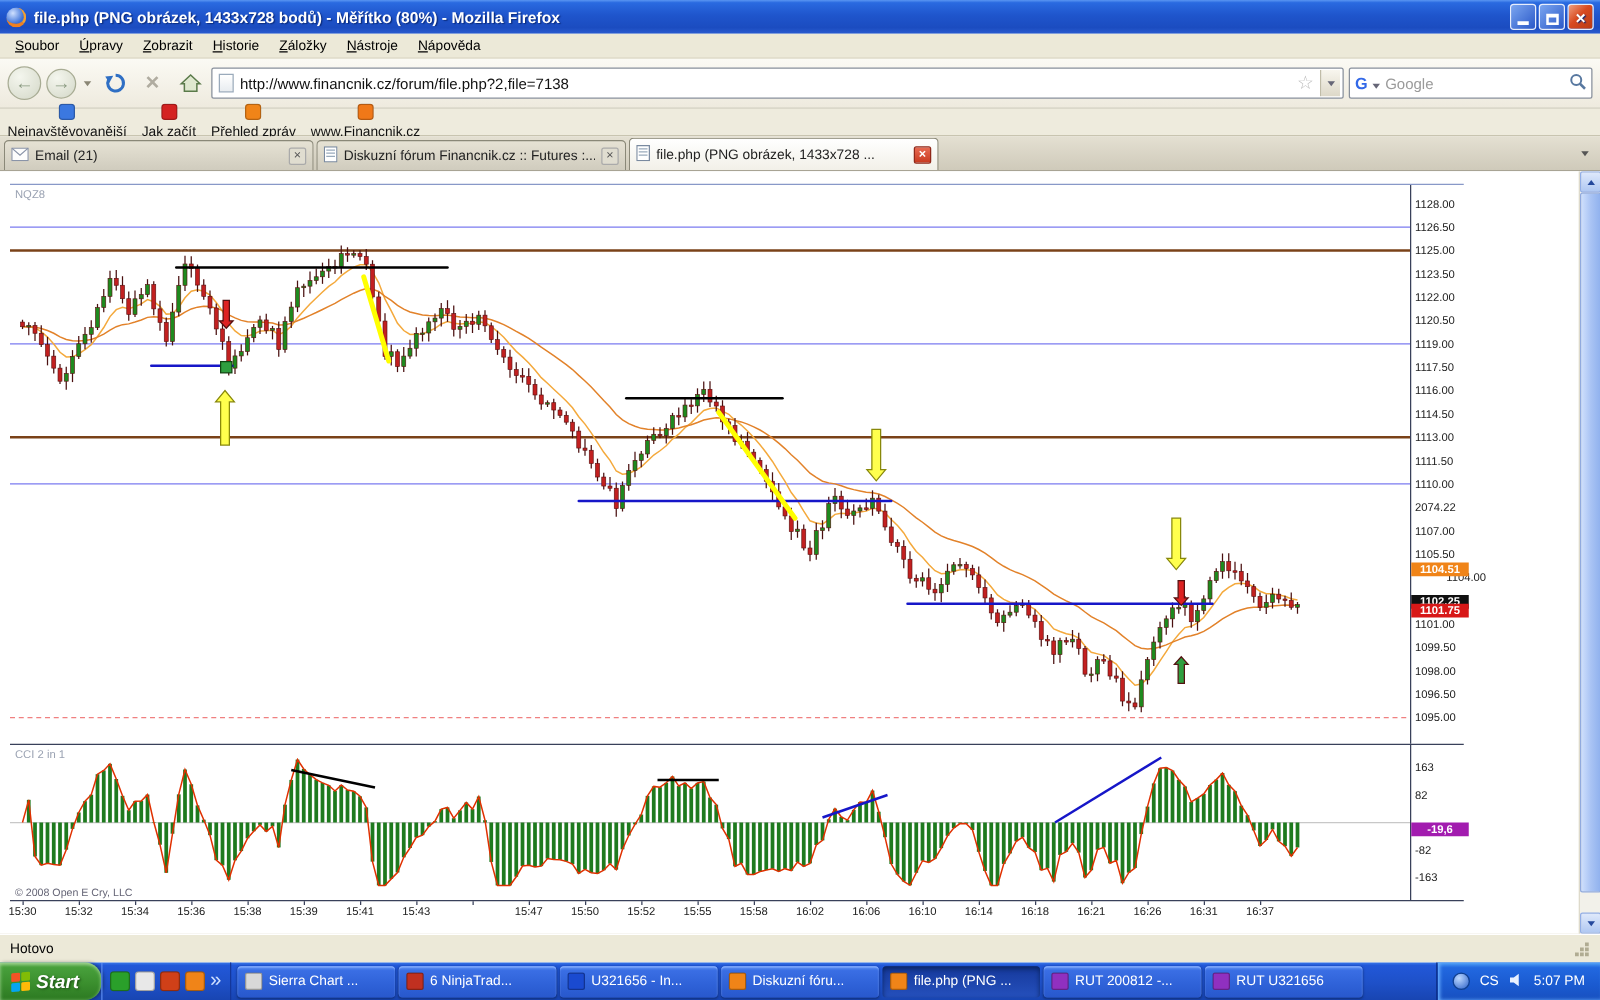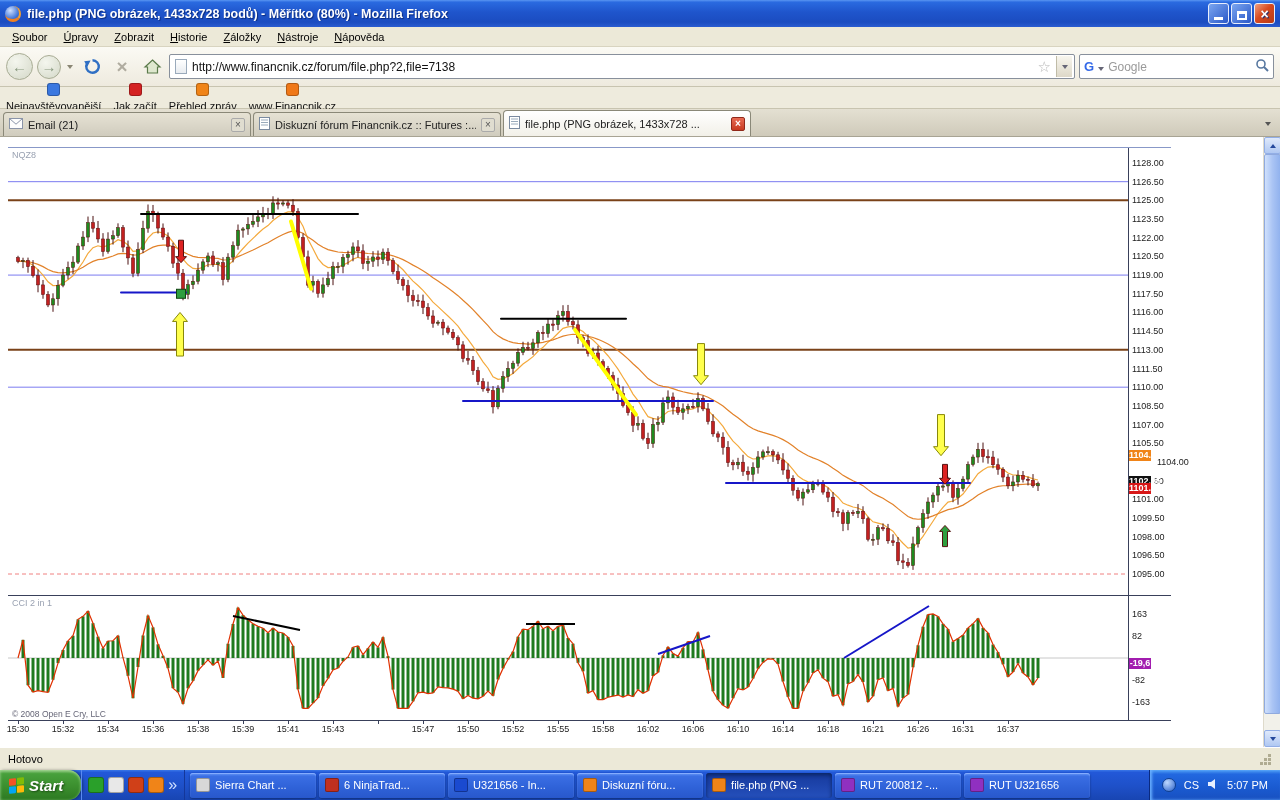--- a/index.html
+++ b/index.html
@@ -60,21 +60,21 @@
   .tab.active .tclose{background:linear-gradient(#e86a52,#c83a20);border-color:#90281a;color:#fff;font-weight:bold;}
   .taboverflow{margin-left:auto;color:#555;padding:0 6px 6px 0;}
 
   
   .content{position:relative;height:610px;background:#fff;overflow:hidden;flex:none;}
   .chart{position:absolute;left:8px;top:10px;width:1163px;}
   .chart-main{display:flex;border-top:1px solid #8898c8;position:relative;}
   .symbol{position:absolute;top:2px;left:4px;font-size:9px;color:#9aa2b2;}
   .plabels,.clabels{width:42px;position:relative;border-left:1px solid #39405a;font-size:9px;color:#222;}
   .plab,.clab{position:absolute;left:3px;white-space:nowrap;}
-  .pmark{position:absolute;left:0;width:22px;height:11px;font-size:9px;font-weight:bold;text-align:center;line-height:11px;}
+  .pmark{position:absolute;left:0;width:46px;height:11px;font-size:9px;font-weight:bold;text-align:center;line-height:11px;}
   .chart-cci{display:flex;border-top:1px solid #39405a;position:relative;}
   .ccilabel{position:absolute;top:2px;left:4px;font-size:9px;color:#9aa2b2;}
   .copyright{position:absolute;bottom:1px;left:4px;font-size:8.5px;color:#667;}
   .time-axis{position:relative;height:15px;border-top:1px solid #39405a;font-size:9px;color:#222;}
   .tlab{position:absolute;top:3px;width:30px;margin-left:-15px;text-align:center;}
   .ttick{position:absolute;top:0;width:1px;height:3px;background:#39405a;}
 
   
   .vscroll{position:absolute;right:0;top:0;width:17px;height:610px;background:#f2f1ea;border-left:1px solid #dedacb;}
   .sbtn{position:absolute;left:0;width:17px;height:17px;background:linear-gradient(#dfe9fb,#b0c8f2);border:1px solid #92aee6;border-radius:2px;display:flex;align-items:center;justify-content:center;color:#24489c;}
@@ -675,21 +675,21 @@
             <div class="plab" style="top: 66.0455px;">1123.50</div>
             <div class="plab" style="top: 84.7273px;">1122.00</div>
             <div class="plab" style="top: 103.409px;">1120.50</div>
             <div class="plab" style="top: 122.091px;">1119.00</div>
             <div class="plab" style="top: 140.773px;">1117.50</div>
             <div class="plab" style="top: 159.455px;">1116.00</div>
             <div class="plab" style="top: 178.136px;">1114.50</div>
             <div class="plab" style="top: 196.818px;">1113.00</div>
             <div class="plab" style="top: 215.5px;">1111.50</div>
             <div class="plab" style="top: 234.182px;">1110.00</div>
-            <div class="plab" style="top: 252.864px;">1108.50</div>
+            <div class="plab" style="top: 252.864px;">2074.22</div>
             <div class="plab" style="top: 271.545px;">1107.00</div>
             <div class="plab" style="top: 290.227px;">1105.50</div>
             <div class="plab" style="top: 308.909px; margin-left: 25px;">1104.00</div>
             <div class="plab" style="top: 327.591px;">1102.50</div>
             <div class="plab" style="top: 346.273px;">1101.00</div>
             <div class="plab" style="top: 364.955px;">1099.50</div>
             <div class="plab" style="top: 383.636px;">1098.00</div>
             <div class="plab" style="top: 402.318px;">1096.50</div>
             <div class="plab" style="top: 421px;">1095.00</div>
             <div class="pmark" style="top: 302.057px; background: rgb(240, 132, 24); color: rgb(255, 255, 255);">1104.51</div>

